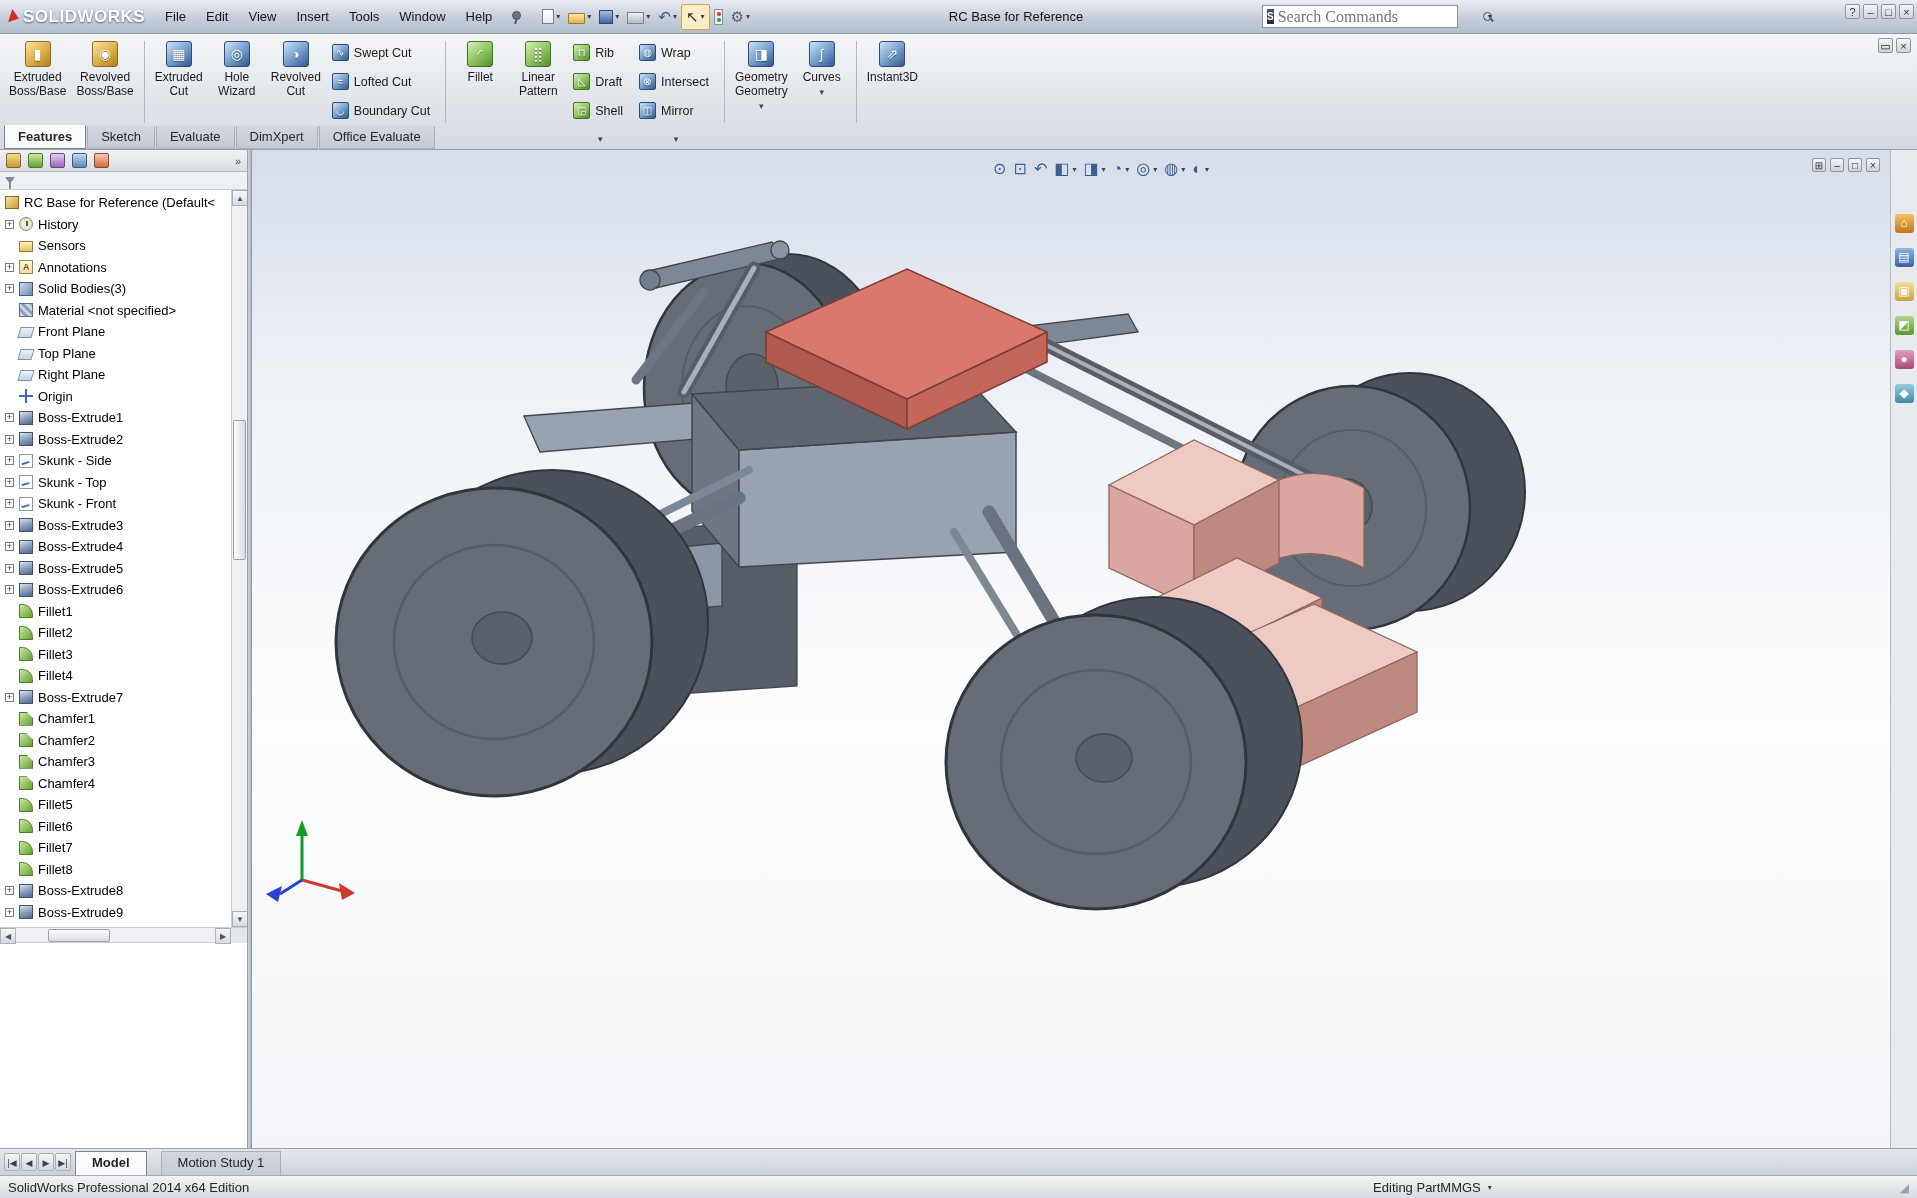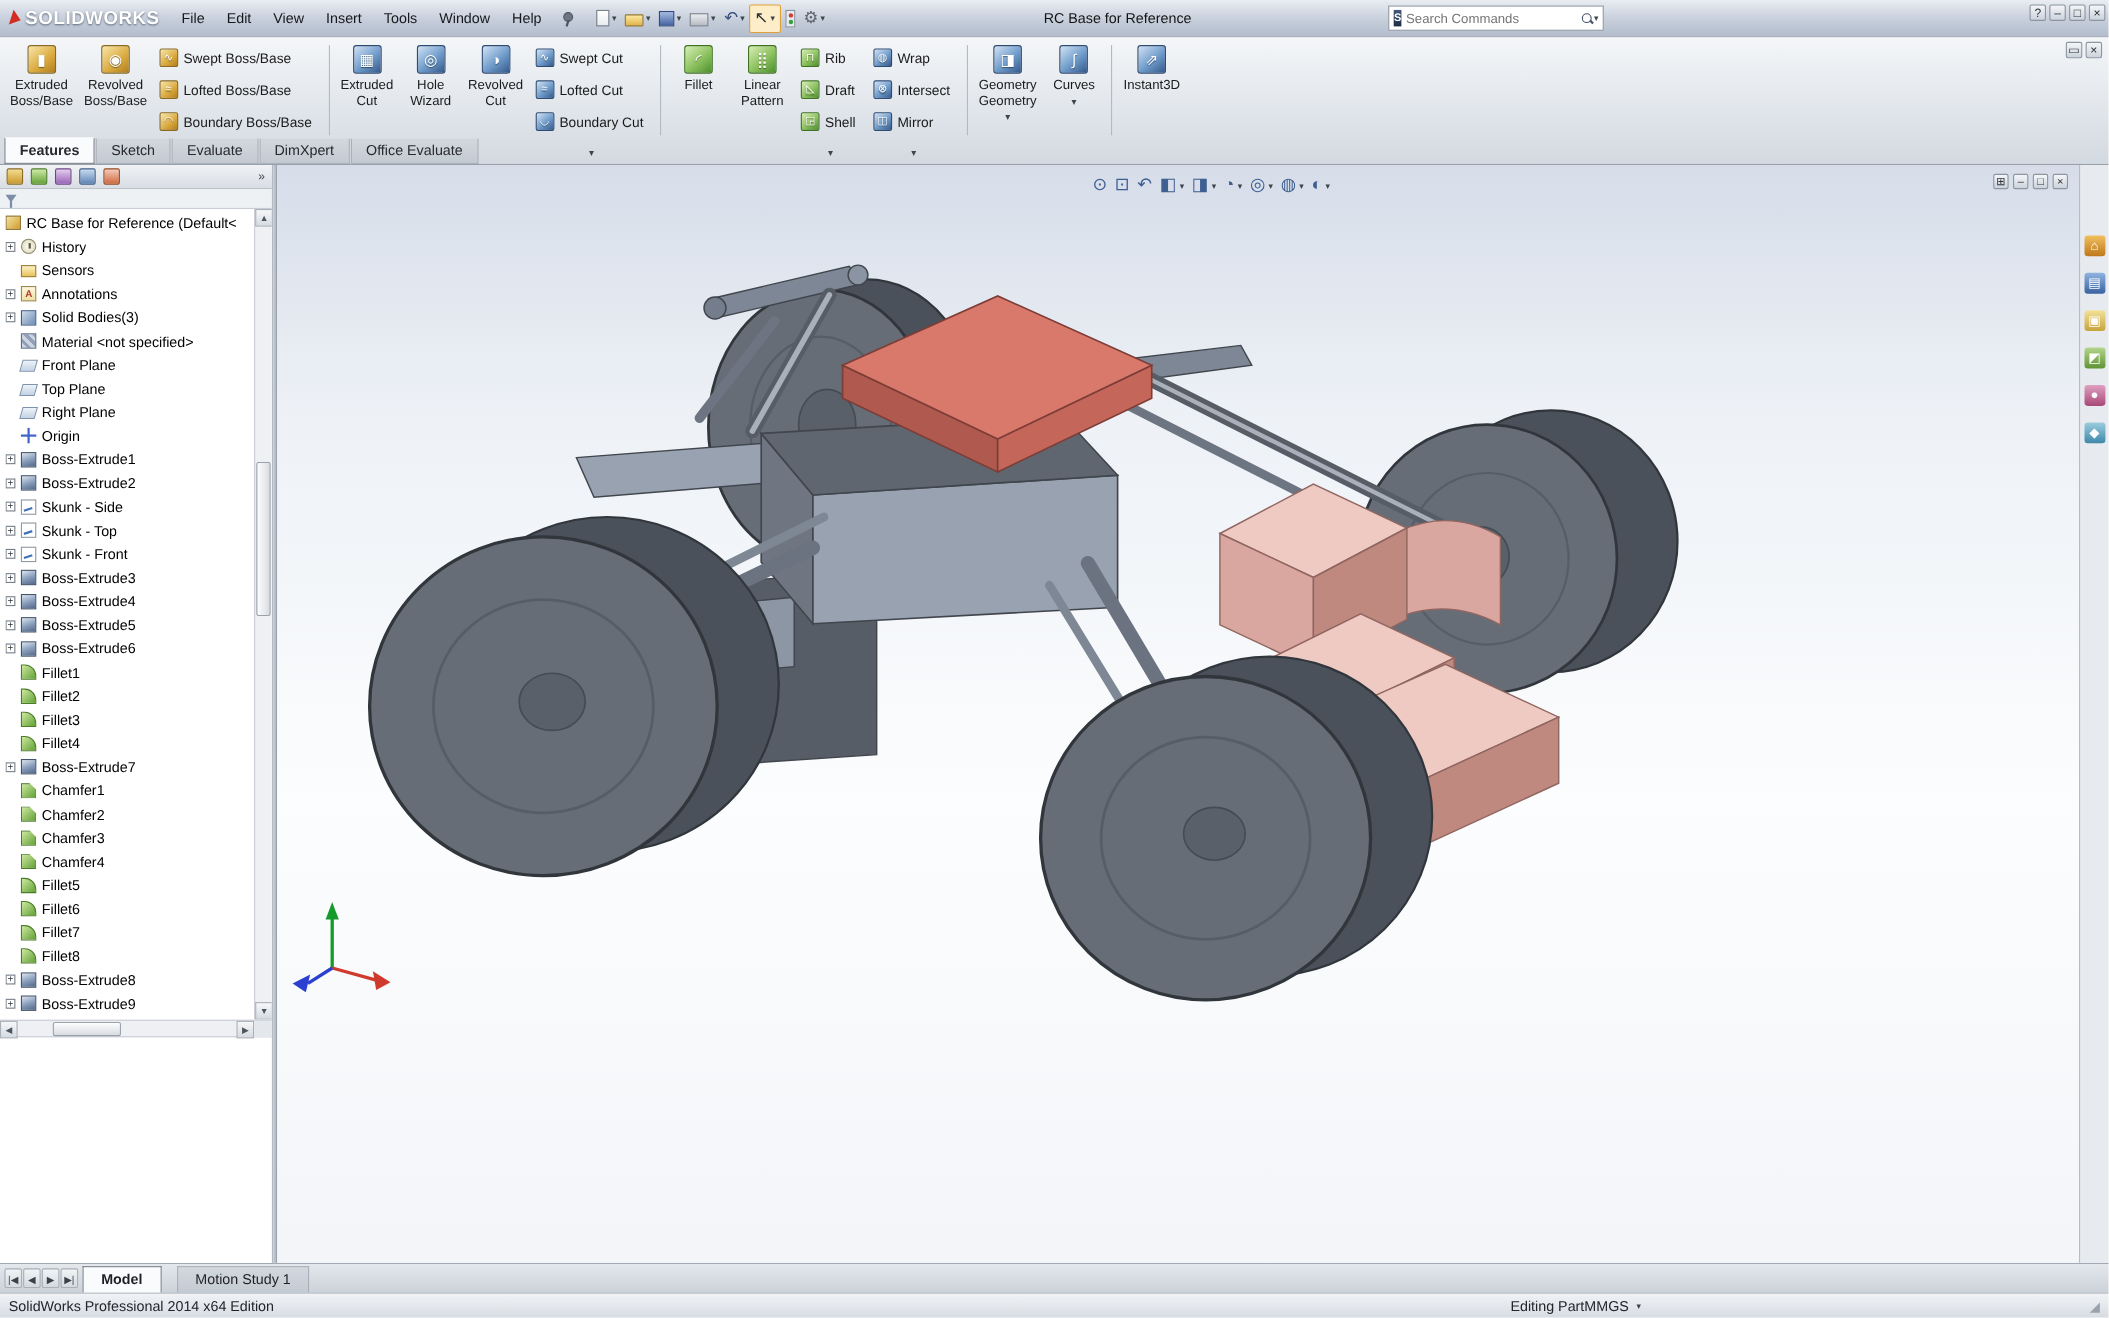--- a/index.html
+++ b/index.html
@@ -24,21 +24,21 @@
   .q-open{width:17px;height:11px;margin-top:4px;background:linear-gradient(#ffe9a0,#e0b44c);border:1px solid #9a7b2c;border-radius:1px}
   .q-save{width:14px;height:14px;background:linear-gradient(#a5bce2,#44639f);border:1px solid #33497c}
   .q-print{width:17px;height:12px;margin-top:3px;background:linear-gradient(#eceef1,#b6bcc4);border:1px solid #7e858e}
   .q-glyph{font-size:15px;line-height:15px;color:#35507e}
   .q-rebuild{width:9px;height:16px;background:#e8ebef;border:1px solid #8a9099;position:relative}
   .q-rebuild::before{content:"";position:absolute;left:2px;top:2px;width:4px;height:4px;border-radius:50%;background:#d23b2f}
   .q-rebuild::after{content:"";position:absolute;left:2px;bottom:2px;width:4px;height:4px;border-radius:50%;background:#35a13c}
   .win-title{position:absolute;left:53%;transform:translateX(-50%);font-size:13px;color:#141414;white-space:nowrap}
   .searchbox{position:absolute;left:1262px;top:5px;width:196px;height:23px;background:#fff;border:1px solid #8d96a2;display:flex;align-items:center;padding:0 4px;gap:4px}
   .sw-mini{width:15px;height:15px;background:linear-gradient(#46597a,#1f2c44);color:#fff;font-size:10px;font-weight:bold;text-align:center;line-height:15px}
-  .search-input{flex:1;border:none;outline:none;font-size:12px;color:#7c8term;color:#7d848d;font-family:Liberation Sans, sans-serif;background:transparent}
+  .search-input{flex:1;border:none;outline:none;font-size:16px;color:#7c8term;color:#7d848d;font-family:Liberation Serif, serif;background:transparent}
   .mag-icon{width:12px;height:12px;position:relative}
   .mag-icon::before{content:"";position:absolute;left:1px;top:1px;width:7px;height:7px;border:1.5px solid #49536d;border-radius:50%}
   .mag-icon::after{content:"";position:absolute;left:8px;top:8px;width:4px;height:1.5px;background:#49536d;transform:rotate(45deg)}
   .tb-winctl{position:absolute;right:3px;top:4px;display:flex;gap:3px;align-items:center}
   .wbtn{width:15px;height:15px;font-size:11px;line-height:14px;text-align:center;color:#2c3238;background:linear-gradient(#f4f6f8,#ccd3dc);border:1px solid #8d95a0;border-radius:2px}
 
   
   .ribbon{height:116px;background:linear-gradient(#f4f6f8,#dde2e8 70%,#d3d9e0);border-bottom:1px solid #98a0aa;position:relative;display:flex;align-items:flex-start;padding:3px 0 0 4px}
   .rbtn-lg{display:flex;flex-direction:column;align-items:center;text-align:center;font-size:12px;line-height:14px;padding:4px 5px 2px;min-width:58px;border-radius:2px}
   .rstack{display:flex;flex-direction:column;position:relative;margin:0 2px;padding-top:1px}
@@ -215,35 +215,20 @@
   <div class="rbtn-lg">
     <span class="ri gold" data-glyph="▮"></span>
     <span>Extruded</span>
     <span>Boss/Base</span>
   </div>
   <div class="rbtn-lg">
     <span class="ri gold" data-glyph="◉"></span>
     <span>Revolved</span>
     <span>Boss/Base</span>
   </div>
-  <div class="rstack">
-    <span class="rbtn-sm">
-        <span class="ri-sm gold" data-glyph="∿"></span>
-        <span>Swept Boss/Base</span>
-      </span>
-    <span class="rbtn-sm">
-        <span class="ri-sm gold" data-glyph="≈"></span>
-        <span>Lofted Boss/Base</span>
-      </span>
-    <span class="rbtn-sm">
-        <span class="ri-sm gold" data-glyph="◠"></span>
-        <span>Boundary Boss/Base</span>
-      </span>
-    <span class="flyout">▾</span>
-  </div>
   <div class="rsep"></div>
   <div class="rbtn-lg">
     <span class="ri blue" data-glyph="▦"></span>
     <span>Extruded</span>
     <span>Cut</span>
   </div>
   <div class="rbtn-lg">
     <span class="ri blue" data-glyph="◎"></span>
     <span>Hole</span>
     <span>Wizard</span>

